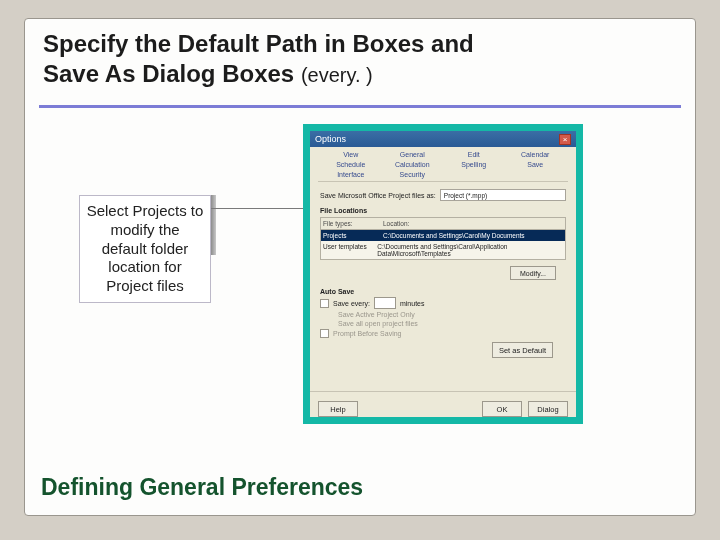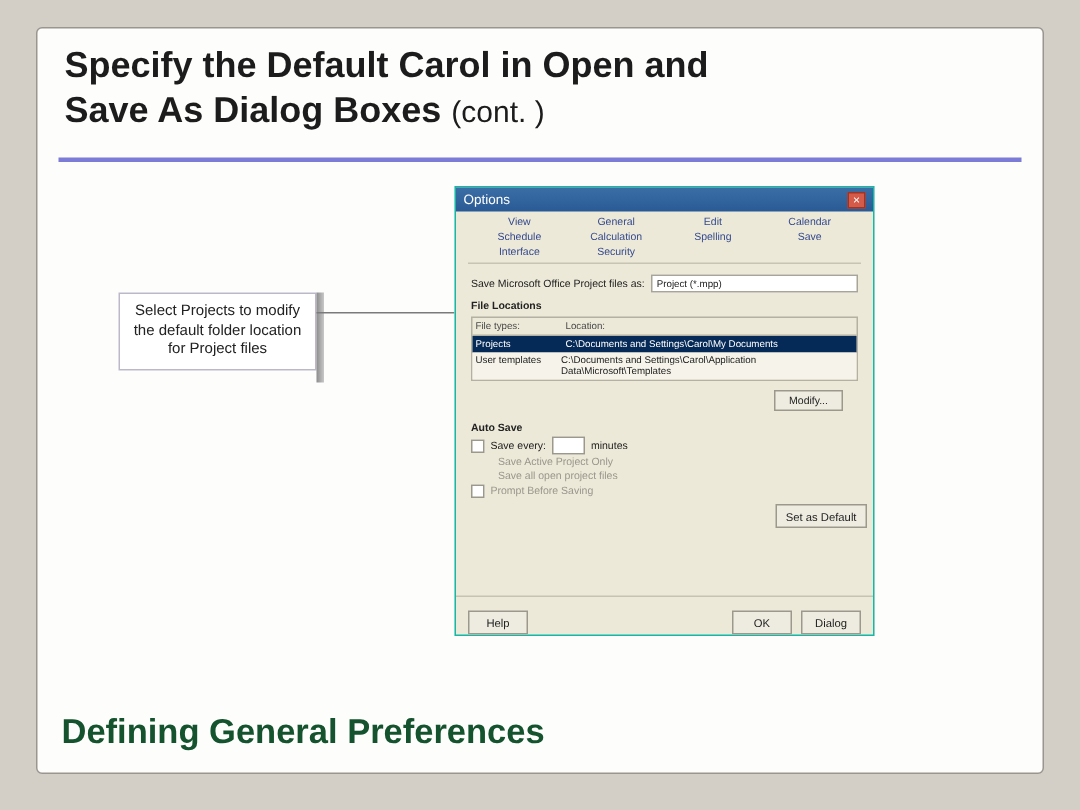--- a/index.html
+++ b/index.html
@@ -34,21 +34,21 @@
     width: 642px; height: 3px;
     background: #7c7cd6;
   }
   .callout {
     position: absolute;
     left: 54px; top: 176px;
     width: 132px;
     padding: 6px 6px;
     background: #fff;
     border: 1px solid #bcb8c8;
-    font-size: 10px;
+    font-size: 15px;
     text-align: center;
     line-height: 1.25;
     color: #222;
   }
   .callout-shadow {
     position: absolute;
     left: 186px; top: 176px;
     width: 5px; height: 60px;
     background: linear-gradient(to right,#8c8c8c,#c8c8c8);
   }
@@ -56,21 +56,21 @@
     position: absolute;
     left: 186px; top: 189px;
     width: 92px; height: 1px;
     background: #7a7a7a;
   }
   .dialog {
     position: absolute;
     left: 278px; top: 105px;
     width: 280px; height: 300px;
     background: #ece9d8;
-    border: 1px solid #14b8a6;
+    border: 7px solid #14b8a6;
     font-size: 8px;
     color: #222;
   }
   .dlg-title {
     height: 16px;
     background: linear-gradient(#3a6ea5,#2a5a95);
     color: #fff;
     font-size: 9px;
     padding: 2px 5px;
     display: flex; justify-content: space-between; align-items: center;
@@ -135,21 +135,21 @@
   .lightrow .c1 { width: 60px; }
   .modify-btn {
     margin: 6px 10px 0 auto;
     width: 46px; height: 14px;
     background: #eeece0;
     border: 1px solid #9c988c;
     font-size: 7px;
     display: flex; align-items: center; justify-content: center;
   }
   .autosave {
-    padding: 6px 4px 2px 10px;
+    padding: 6px 23px 2px 10px;
     font-size: 7px;
   }
   .autosave .row { display: flex; align-items: center; gap: 4px; margin: 2px 0; }
   .chk {
     width: 9px; height: 9px;
     background: #fff; border: 1px solid #9c988c;
   }
   .spin {
     width: 22px; height: 12px;
     background: #fff; border: 1px solid #9c988c;
@@ -181,22 +181,22 @@
     font-size: 23px;
     color: #14532d;
   }
 </style>
 </head>
 <body>
 
 <div class="slide">
 
   <div class="title">
-    <span>Specify the Default Carol in Open and</span><br>
-    <span>Save As Dialog Boxes </span><span class="cont">(cont. )</span>
+    <span>Specify the Default Path in Boxes and</span><br>
+    <span>Save As Dialog Boxes </span><span class="cont">(every. )</span>
   </div>
 
   <div class="rule"></div>
 
   <div class="callout">
     <span>Select Projects to modify the default folder location for Project files</span>
   </div>
   <div class="callout-shadow"></div>
   <div class="callout-line"></div>
 

